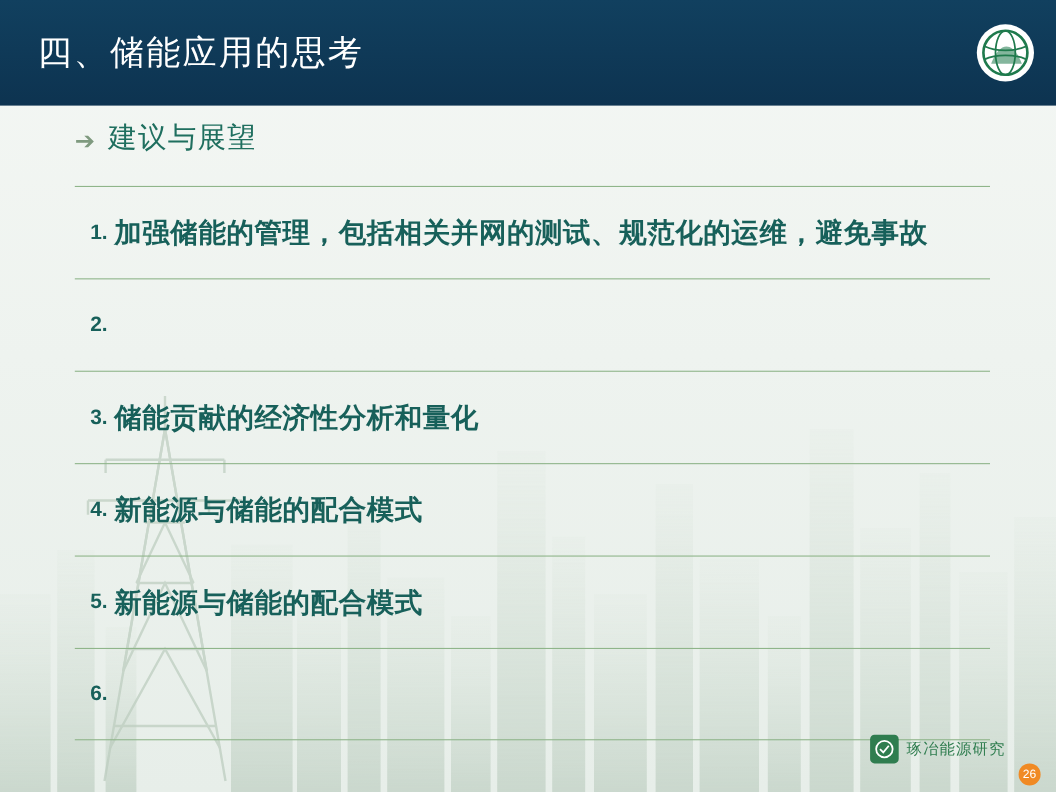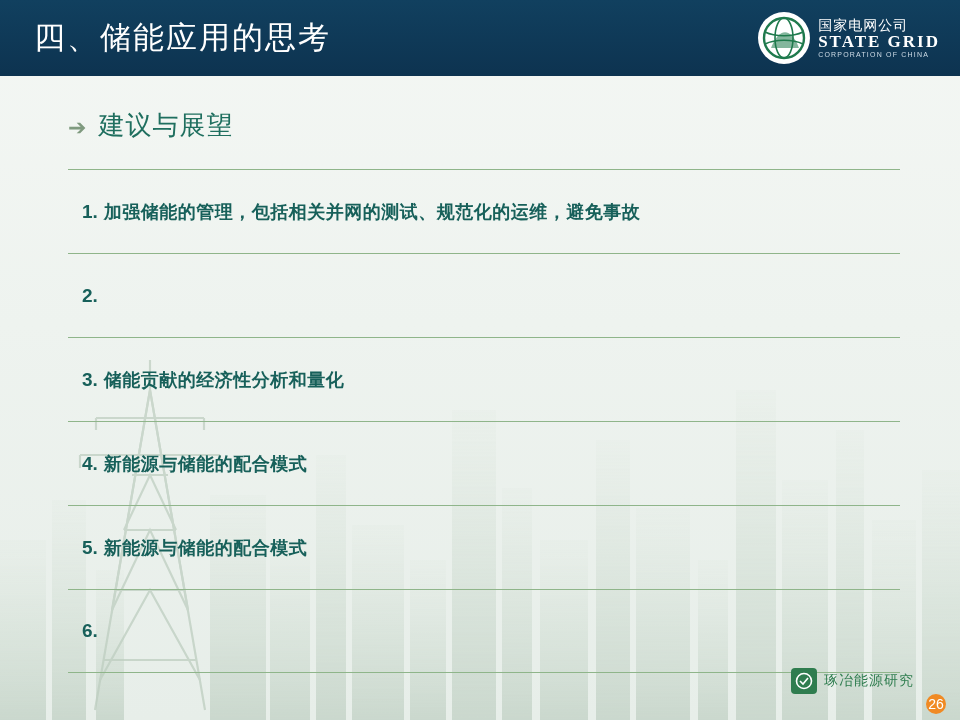--- a/index.html
+++ b/index.html
@@ -20,21 +20,21 @@
     height: 720px;
     background: linear-gradient(180deg, #f4f7f4 0%, #eef3ef 45%, #e7eee9 100%);
     overflow: hidden;
   }
 
   
   .header {
     position: absolute;
     top: 0; left: 0;
     width: 960px;
-    height: 76px;
+    height: 96px;
     background: #0e3a5a;
     background: linear-gradient(180deg, #11405f 0%, #0d3350 100%);
     display: flex;
     align-items: center;
     box-sizing: border-box;
     padding: 0 14px 0 34px;
     z-index: 6;
   }
   .header-title {
     color: #ffffff;
@@ -143,21 +143,21 @@
   }
   .item-num {
     color: #17605a;
     font-size: 19px;
     font-weight: bold;
     margin-right: 6px;
     white-space: nowrap;
   }
   .item-text {
     color: #17605a;
-    font-size: 18px;
+    font-size: 25px;
     font-weight: bold;
     letter-spacing: 0.5px;
     white-space: nowrap;
   }
 
   
   .stamp {
     position: absolute;
     right: 46px;
     bottom: 26px;
@@ -185,21 +185,21 @@
 
   .page-number {
     position: absolute;
     right: 14px;
     bottom: 6px;
     width: 20px;
     height: 20px;
     border-radius: 50%;
     background: #f08a24;
     color: #ffffff;
-    font-size: 14px;
+    font-size: 11px;
     display: flex;
     align-items: center;
     justify-content: center;
     z-index: 7;
   }
 </style>
 </head>
 <body>
 
 <div class="slide">
@@ -256,25 +256,20 @@
     <div class="logo-block">
       <div class="logo-mark">
         <svg width="46" height="46" viewBox="0 0 46 46" aria-hidden="true">
           <circle cx="23" cy="23" r="20" fill="none" stroke="#1f7a4d" stroke-width="2.4"></circle>
           <ellipse cx="23" cy="23" rx="9" ry="20" fill="none" stroke="#1f7a4d" stroke-width="1.6"></ellipse>
           <path d="M4 17 C14 22, 32 22, 42 17" fill="none" stroke="#1f7a4d" stroke-width="1.6"></path>
           <path d="M4 29 C14 24, 32 24, 42 29" fill="none" stroke="#1f7a4d" stroke-width="1.6"></path>
           <path d="M10 33 C18 12, 30 12, 38 33" fill="#1f7a4d" opacity="0.55"></path>
         </svg>
       </div>
-      <div class="logo-text">
-        <span class="logo-cn">国家电网公司</span>
-        <span class="logo-en1">STATE GRID</span>
-        <span class="logo-en2">CORPORATION OF CHINA</span>
-      </div>
     </div>
   </div>
 
   <div class="content">
 
     <div class="section-head">
       <span class="arrow-icon">➔</span>
       <span class="section-title">建议与展望</span>
     </div>
 

